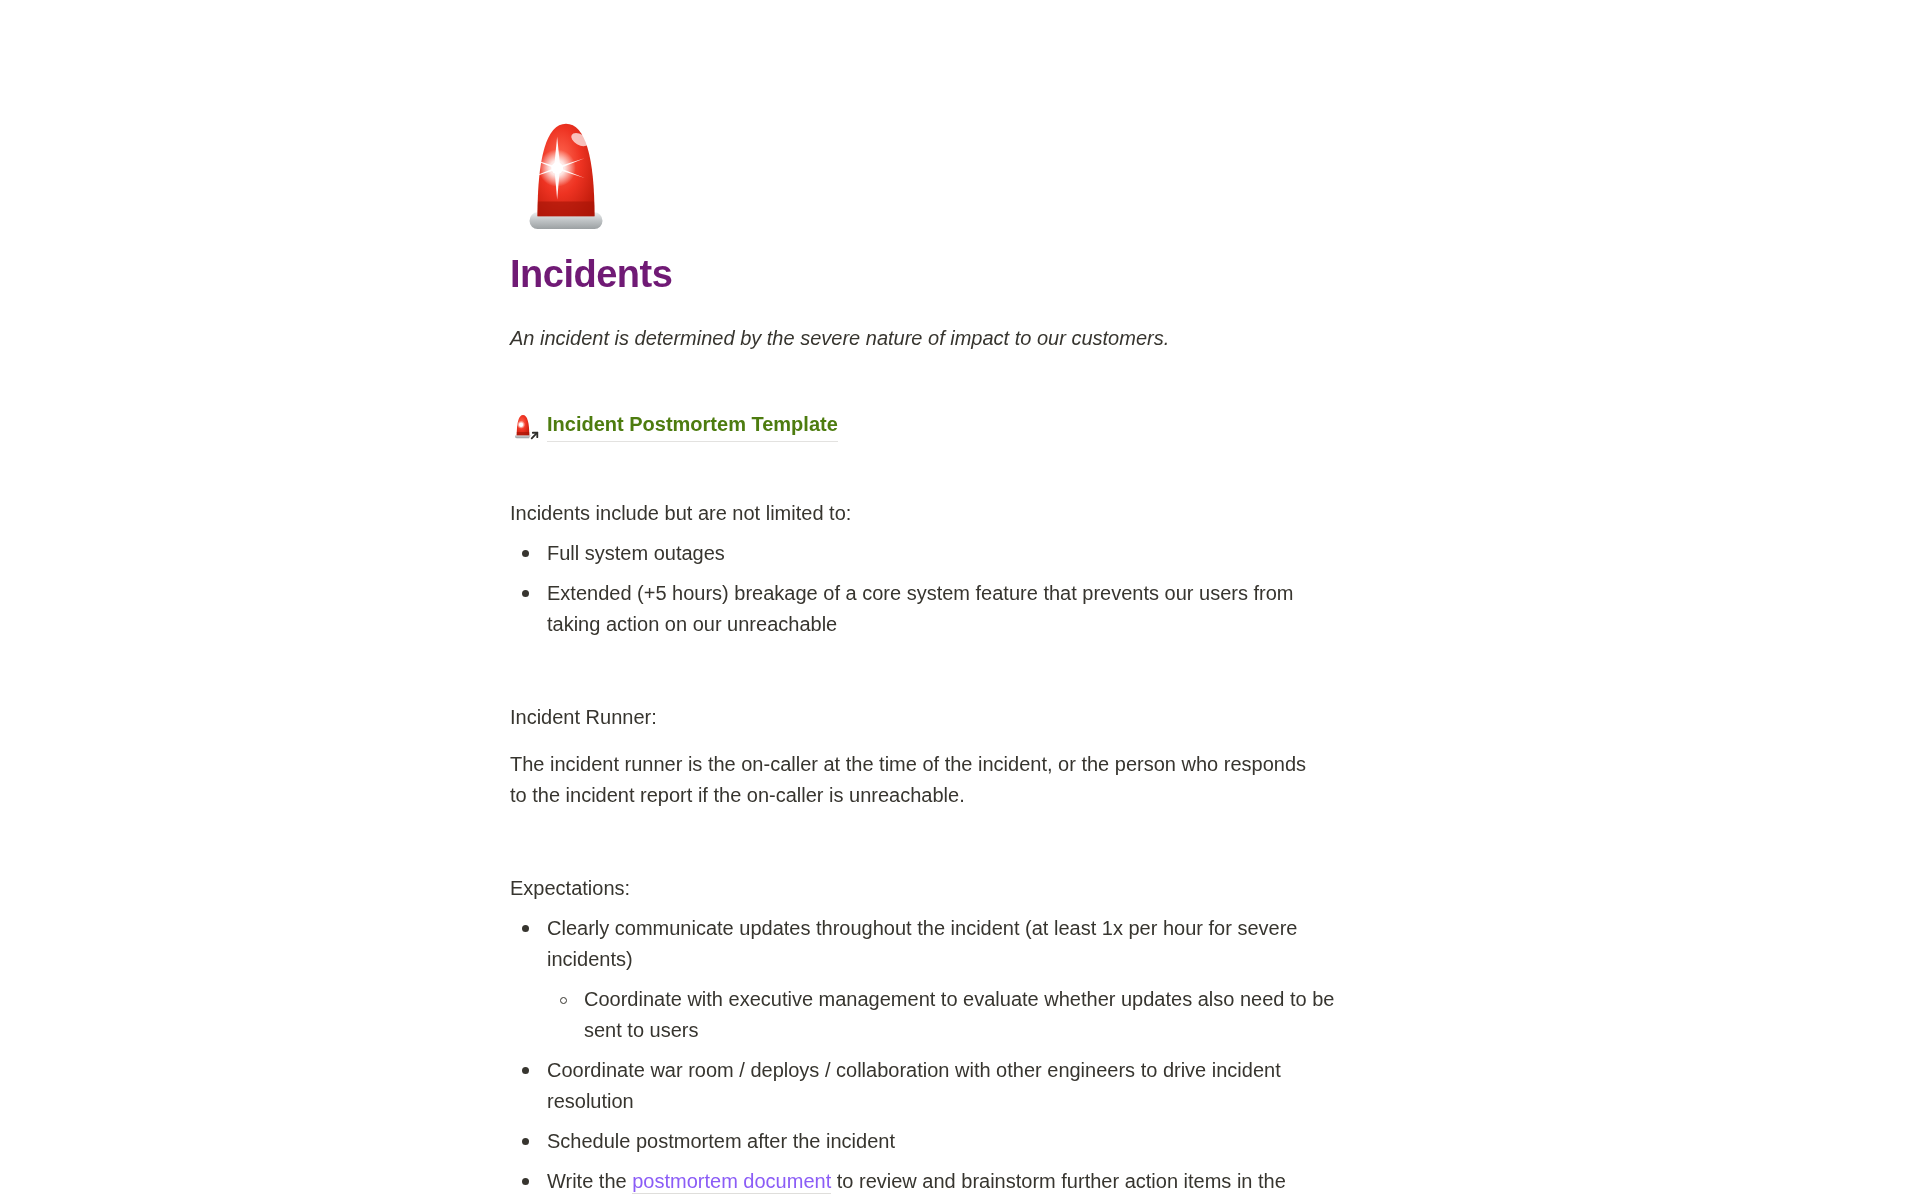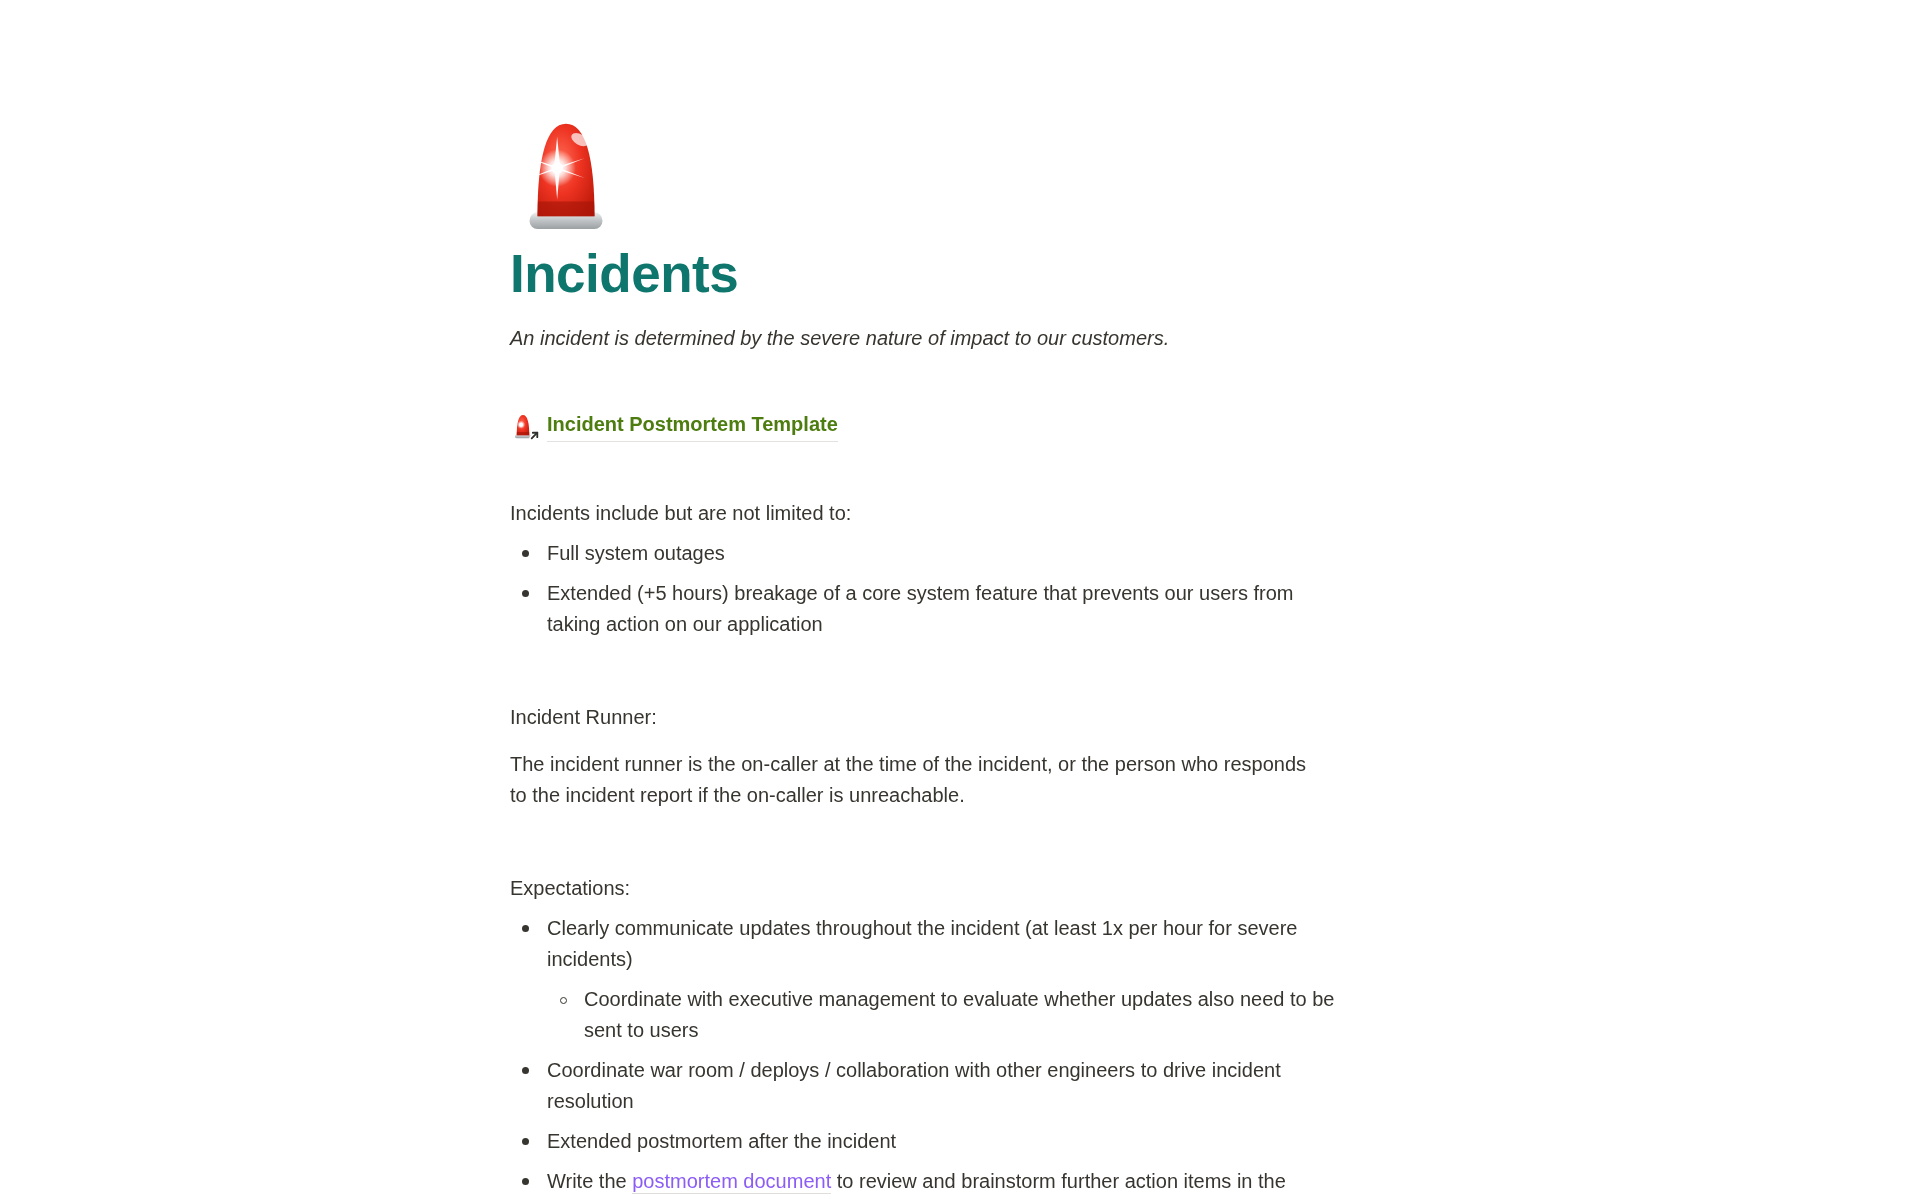--- a/index.html
+++ b/index.html
@@ -8,22 +8,22 @@
     background: #ffffff;
     font-family: "Liberation Sans", "DejaVu Sans", sans-serif;
     color: #37352F;
     -webkit-font-smoothing: antialiased;
   }
   .page { padding: 115px 0 0 510px; width: 908px; }
 
   .page-icon { width: 96px; height: 118px; margin-left: 8px; cursor: pointer; }
 
   .title {
-    font-size: 53px; line-height: 62px; font-weight: 700;
-    letter-spacing: -0.5px; margin: 10px 0 14px 0; color: #0f766e;
+    font-size: 38px; line-height: 62px; font-weight: 700;
+    letter-spacing: -0.5px; margin: 10px 0 14px 0; color: #701a75;
   }
 
   .block { font-size: 20px; line-height: 31px; padding: 4px 0; margin-top: 8px; }
   .subtitle { font-style: italic; margin-top: 9px; }
 
   .spacer46 { height: 46px; }
   .spacer40 { height: 40px; }
 
   .link-row { display: flex; align-items: center; padding: 4px 2px; margin-top: 1px;
               line-height: 31px; cursor: pointer; width: fit-content; text-decoration: none; color: inherit; }
@@ -131,21 +131,21 @@
     <div class="txt">
         <div>Full system outages</div>
       </div>
   </div>
   <div class="li editable">
     <span class="marker">
         <span class="dot"></span>
       </span>
     <div class="txt">
       <div>Extended (+5 hours) breakage of a core system feature that prevents our users from</div>
-      <div>taking action on our application</div>
+      <div>taking action on our unreachable</div>
     </div>
   </div>
 
   <div class="spacer46"></div>
 
   <div class="block editable">Incident Runner:</div>
   <div class="block editable">
     <div>The incident runner is the on-caller at the time of the incident, or the person who responds</div>
     <div>to the incident report if the on-caller is unreachable.</div>
   </div>
@@ -182,21 +182,21 @@
       <div>Coordinate war room / deploys / collaboration with other engineers to drive incident</div>
       <div>resolution</div>
     </div>
   </div>
 
   <div class="li editable">
     <span class="marker">
         <span class="dot"></span>
       </span>
     <div class="txt">
-        <div>Extended postmortem after the incident</div>
+        <div>Schedule postmortem after the incident</div>
       </div>
   </div>
 
   <div class="li editable">
     <span class="marker">
         <span class="dot"></span>
       </span>
     <div class="txt">
       <div><span>Write the </span><a class="muted-link">postmortem document</a><span> to review and brainstorm further action items in the</span></div>
       <div>postmortem meeting</div>

